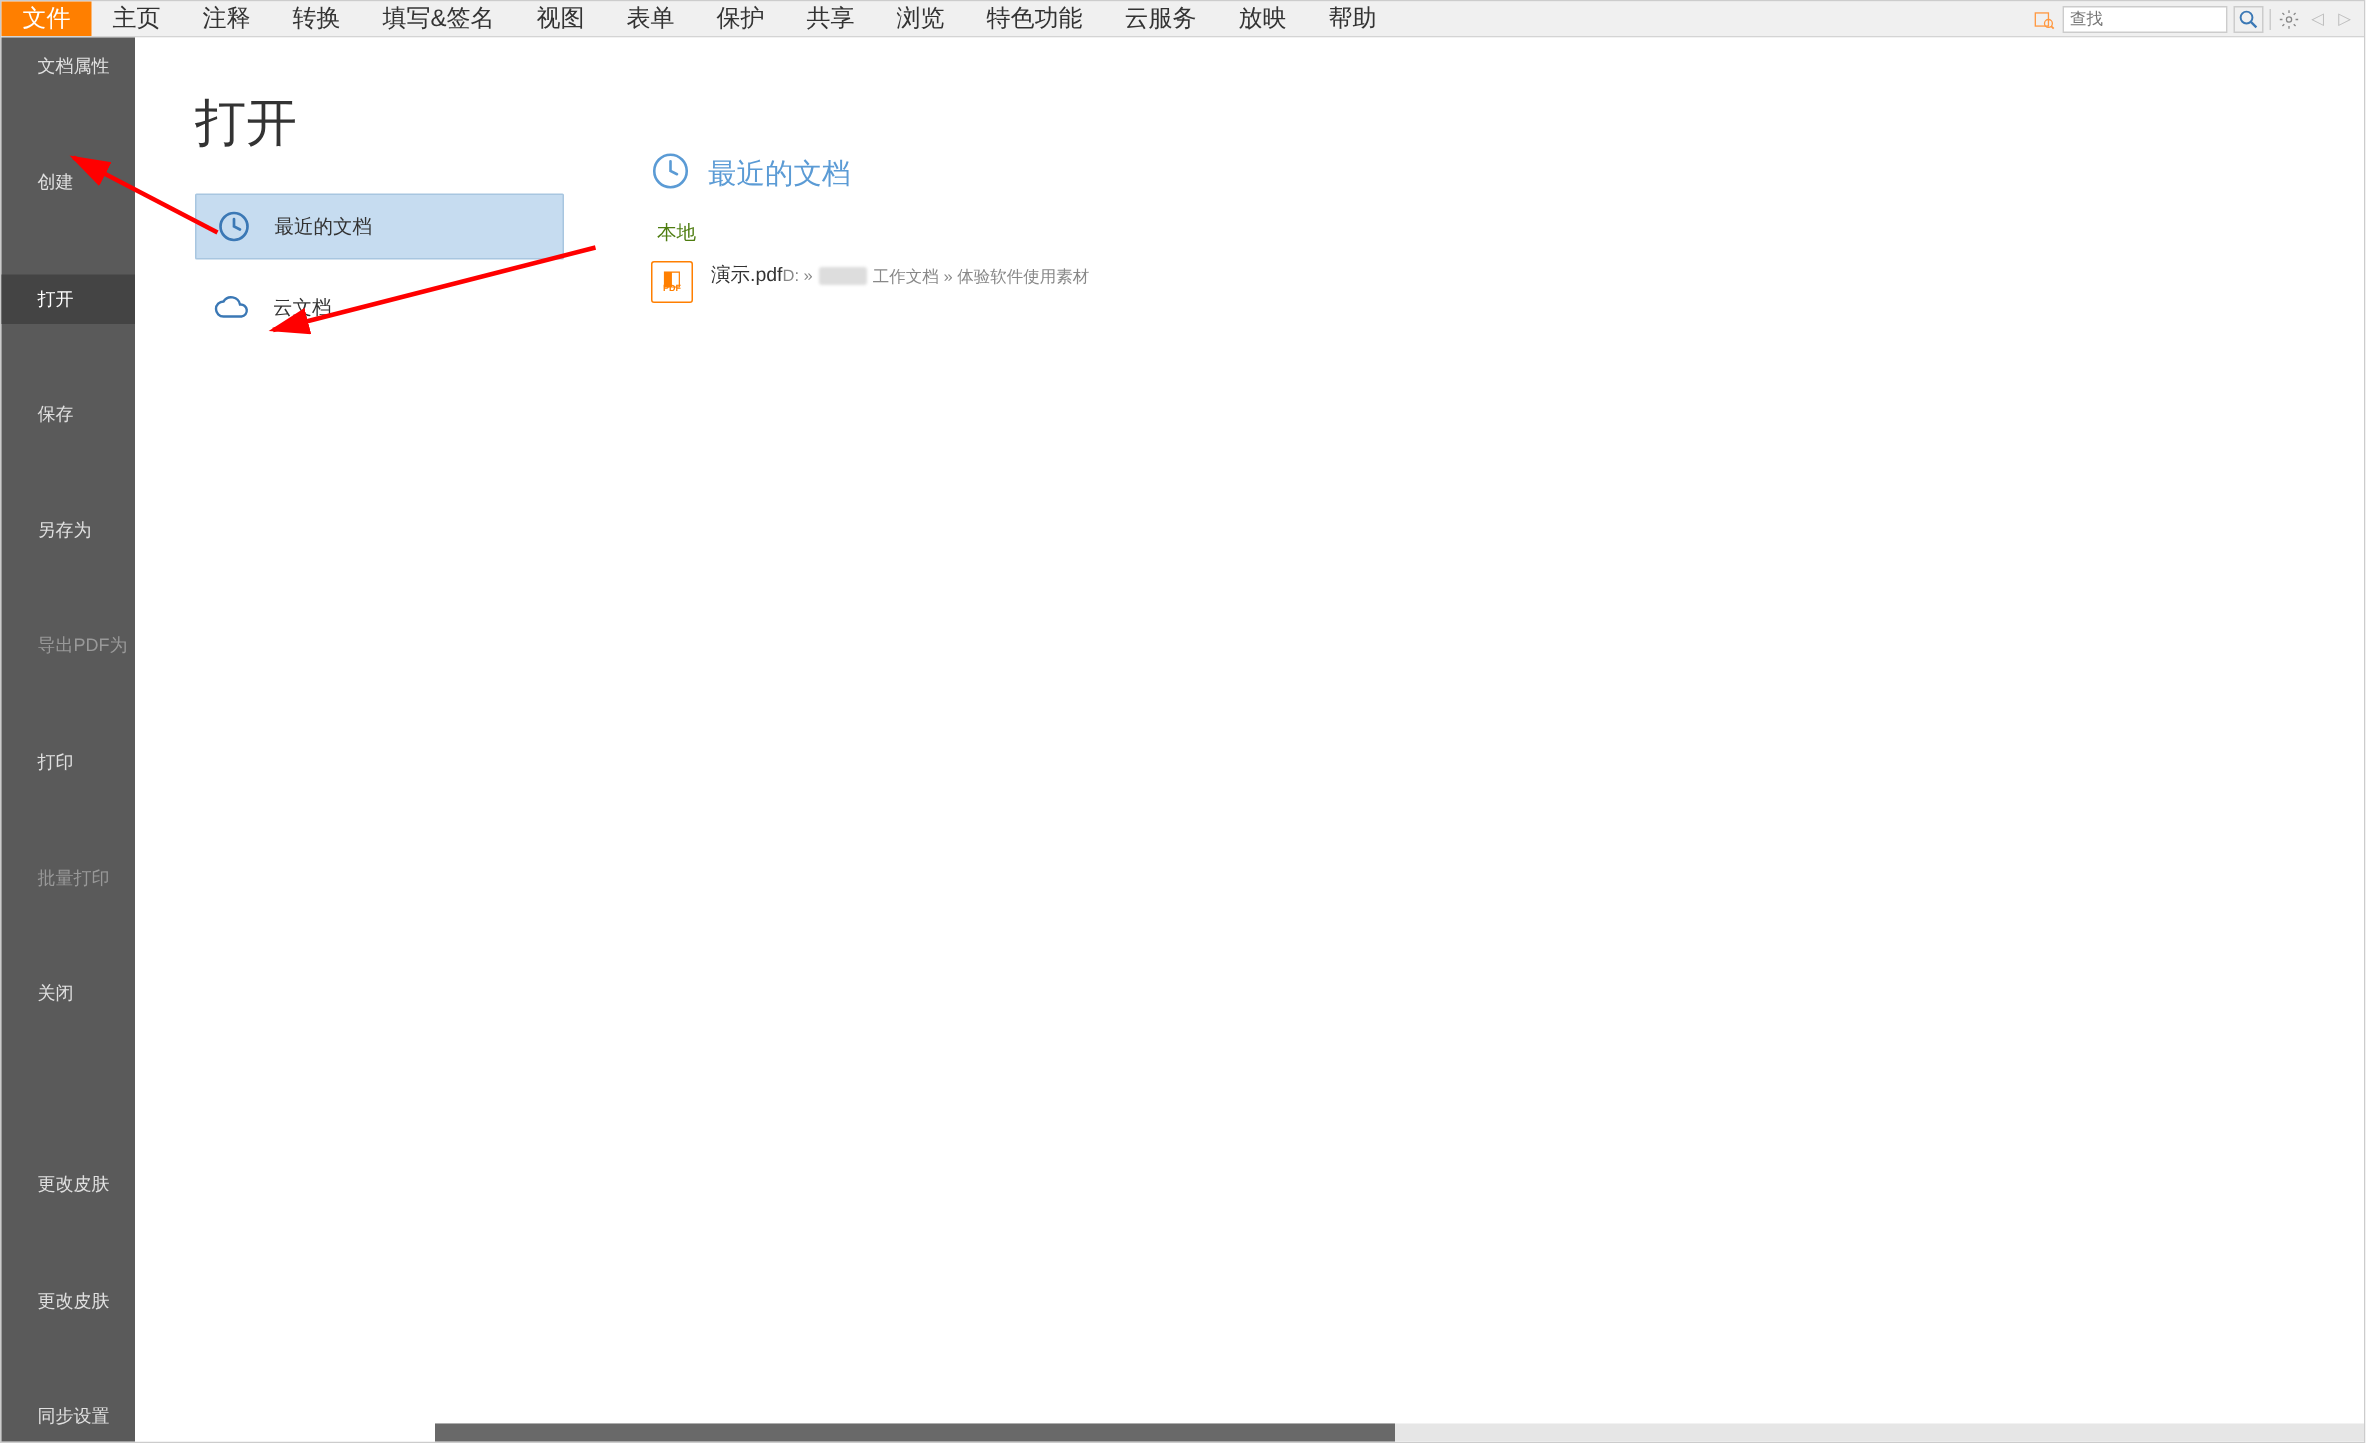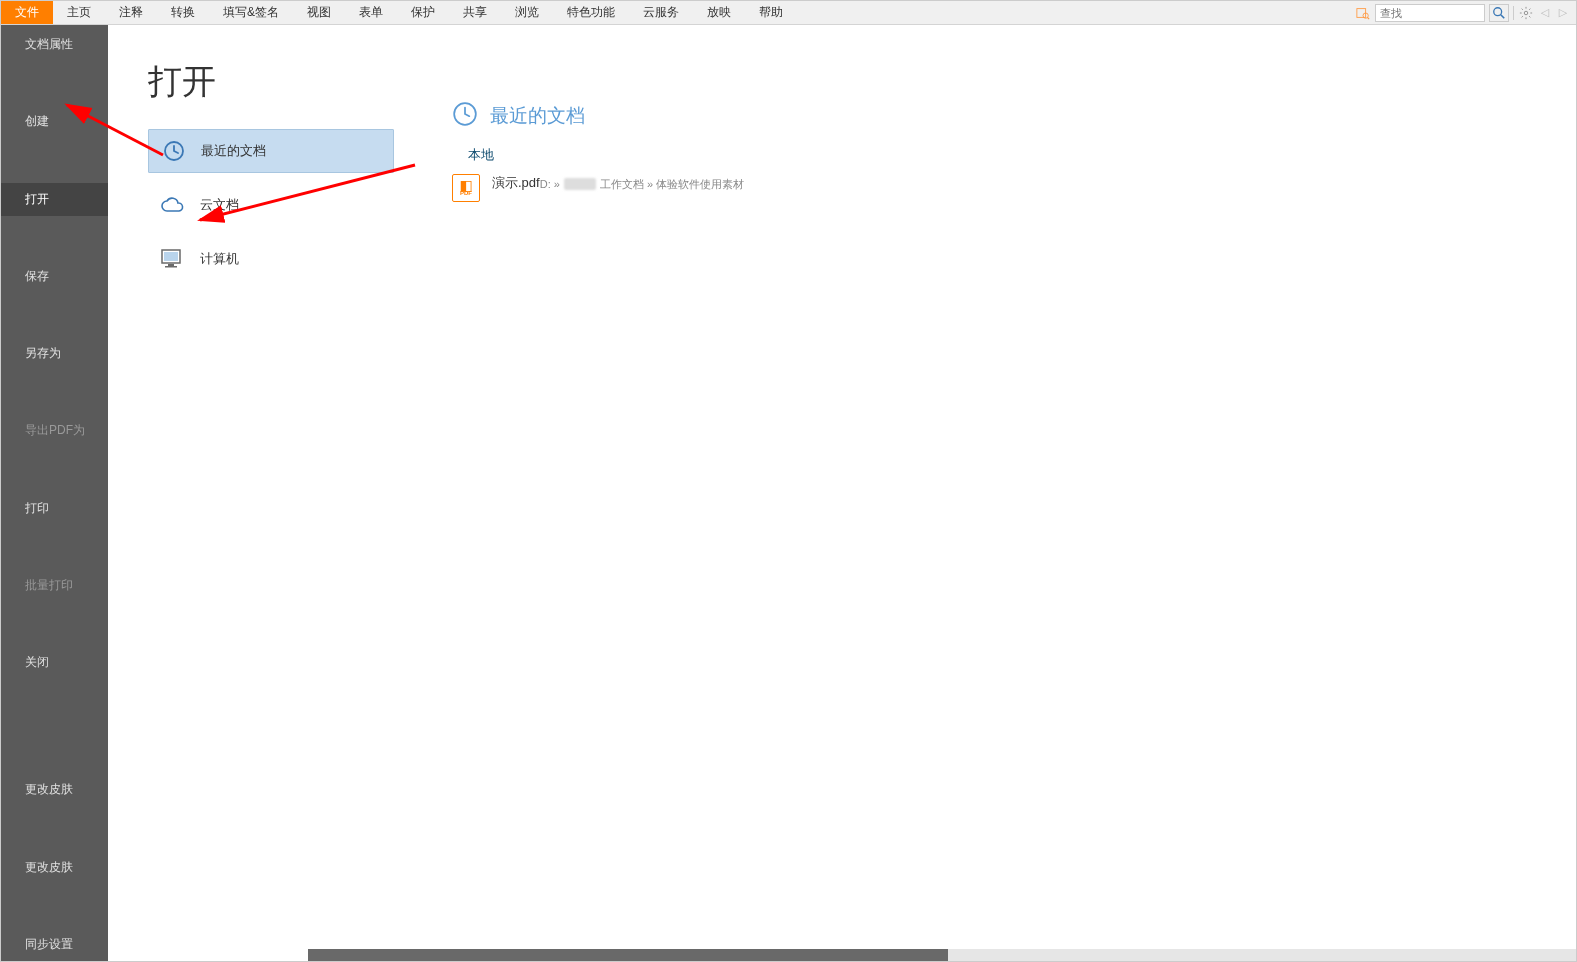--- a/index.html
+++ b/index.html
@@ -2,55 +2,55 @@
 <html><head>
   <meta charset="utf-8">
   <style>
     * { box-sizing: border-box; margin: 0; padding: 0; }
     body { font-family: "Microsoft YaHei", "SimSun", sans-serif; font-size: 12px; background: #fff; overflow: hidden; }
     
     .app { width: 1577px; height: 962px; display: flex; flex-direction: column; border: 1px solid #ccc; }
     
     
     .menubar { height: 24px; background: #f0f0f0; border-bottom: 1px solid #d4d4d4; display: flex; align-items: stretch; }
-    .menubar-item { padding: 0 14px; display: flex; align-items: center; color: #333; cursor: pointer; font-size: 12px; }
+    .menubar-item { padding: 0 14px; display: flex; align-items: center; color: #333; cursor: pointer; font-size: 16px; }
     .menubar-item.active { background: #ff7f00; color: #fff; }
     .menubar-spacer { flex: 1; }
     .menubar-tools { display: flex; align-items: center; padding-right: 6px; gap: 4px; }
     .search-box { width: 110px; height: 18px; border: 1px solid #ccc; background: #fff; padding: 0 4px; display:flex; align-items:center; gap:2px; }
     .search-box input { border: none; outline: none; width: 80px; font-size: 11px; background: transparent; }
     .search-icon-left { width:16px; height:16px; display:flex; align-items:center; justify-content:center; color:#999; }
     .search-mag-icon { width:20px; height:18px; display:flex; align-items:center; justify-content:center; border:1px solid #ccc; color:#3b78b5; cursor:pointer; }
     .tool-icon { width:16px; height:16px; display:flex; align-items:center; justify-content:center; color:#888; cursor:pointer; }
     .divider-v { width:1px; height:14px; background:#ccc; }
     .nav-arrow { width:14px; height:14px; display:flex; align-items:center; justify-content:center; color:#bbb; cursor:pointer; font-size:11px; }
     
     
     .main { flex:1; display:flex; min-height:0; }
     
     
-    .sidebar { width: 107px; background: #5a5a5a; display:flex; flex-direction:column; padding-top: 3px; gap: 44px; }
+    .sidebar { width: 89px; background: #5a5a5a; display:flex; flex-direction:column; padding-top: 3px; gap: 44px; }
     .sidebar-item { height: 34px; display:flex; align-items:center; padding-left: 24px; color: #e0e0e0; cursor:pointer; font-size: 12px; }
     .sidebar-item.active { background: #444; color: #fff; }
     .sidebar-item.disabled { color: #999; }
     .sidebar-gap { height: 6px; }
     
     
     .panel { flex:1; background:#fff; display:flex; padding: 34px 0 0 40px; position:relative; }
     .panel-left { width: 270px; }
     .panel-title { font-size: 34px; color: #333; font-weight: 300; margin-bottom: 24px; }
     .loc-list { display:flex; flex-direction:column; gap: 10px; }
     .loc-item { width: 246px; height: 44px; display:flex; align-items:center; padding-left: 12px; gap: 14px; cursor:pointer; font-size: 13px; color:#333; border-radius:1px; }
     .loc-item.selected { background: #c6dcf0; border: 1px solid #a8c6e0; }
     .loc-icon { width: 26px; height: 26px; display:flex; align-items:center; justify-content:center; }
     
     .panel-right { flex:1; padding-left: 34px; padding-top: 42px; }
     .recent-header { display:flex; align-items:center; gap: 12px; margin-bottom: 16px; }
     .recent-title { font-size: 19px; color: #5b9bd5; font-weight:400; }
-    .section-label { font-size: 13px; color:#0c4a6e; margin-bottom: 6px; margin-left: 16px; }
+    .section-label { font-size: 13px; color:#4d7c0f; margin-bottom: 6px; margin-left: 4px; }
     .file-row { display:flex; align-items:flex-start; gap: 12px; padding: 4px 0; cursor:pointer; }
     .file-icon { width: 28px; height: 28px; border:1px solid #ff7f00; border-radius:2px; display:flex; flex-direction:column; align-items:center; justify-content:center; color:#ff7f00; }
     .file-icon .corner { font-size:14px; line-height:10px; }
     .file-icon .pdf { font-size:6px; font-weight:bold; }
     .file-meta { display:flex; }
     .file-name { font-size:13px; color:#333; }
     .file-path { font-size:11px; color:#888; margin-top:2px; display:flex; align-items:center; gap:4px; }
     .path-blur { display:inline-block; width:32px; height:12px; background:#ddd; border-radius:2px; filter:blur(1px); }
     
     
@@ -142,31 +142,20 @@
             <span>最近的文档</span>
           </div>
           <div class="loc-item">
             <span class="loc-icon">
               <svg width="26" height="20" viewBox="0 0 26 20">
                   <path d="M7 16a5 5 0 010-10 6 6 0 0111 2 4 4 0 011 8H7z" fill="none" stroke="#3b78b5" stroke-width="1.6"></path>
                 </svg>
             </span>
             <span>云文档</span>
           </div>
-          <div class="loc-item">
-            <span class="loc-icon">
-              <svg width="26" height="22" viewBox="0 0 26 22">
-                  <rect x="2" y="2" width="18" height="13" fill="none" stroke="#6a6a6a" stroke-width="1.5"></rect>
-                  <rect x="4" y="4" width="14" height="9" fill="#b9d4ec"></rect>
-                  <rect x="8" y="16" width="6" height="2" fill="#6a6a6a"></rect>
-                  <rect x="5" y="18" width="12" height="1.5" fill="#6a6a6a"></rect>
-                </svg>
-            </span>
-            <span>计算机</span>
-          </div>
         </div>
       </div>
 
       <div class="panel-right">
         <div class="recent-header">
           <span>
             <svg width="26" height="26" viewBox="0 0 24 24">
                 <circle cx="12" cy="12" r="10" fill="none" stroke="#5b9bd5" stroke-width="1.6"></circle>
                 <path d="M12 6v6l4 2" fill="none" stroke="#5b9bd5" stroke-width="1.6" stroke-linecap="round"></path>
               </svg>

